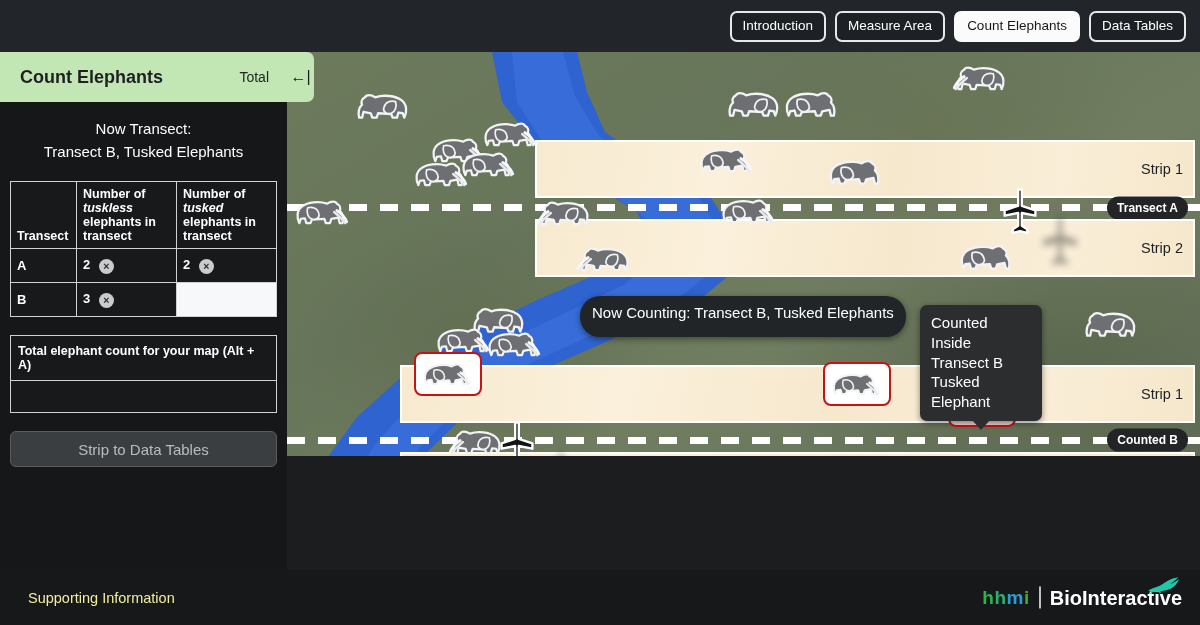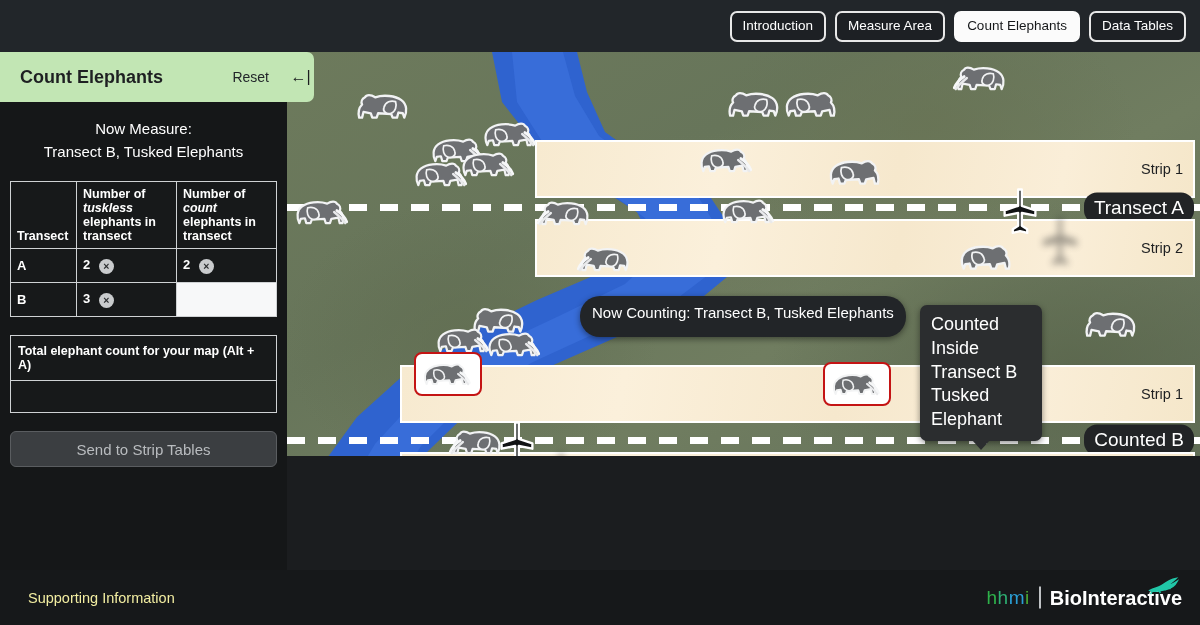--- a/index.html
+++ b/index.html
@@ -54,23 +54,23 @@
     position: absolute; right: 10px; top: 50%; transform: translateY(-50%);
     color: #1d1f21; font-size: 14.5px;
   }
   
   .transect-line {
     position: absolute; height: 7px; left: 0; width: 913px;
     background: repeating-linear-gradient(to right,
       #ffffff 0px, #ffffff 18px, rgba(255,255,255,0) 18px, rgba(255,255,255,0) 31px);
   }
   .transect-pill {
-    position: absolute; right: 6px; transform: translateY(-50%);
-    background: #222426; color: #fff; font-size: 19px;
-    padding: 4px 10px 5px; border-radius: 13px; white-space: nowrap;
+    position: absolute; right: 12px; transform: translateY(-50%);
+    background: #222426; color: #fff; font-size: 12px;
+    padding: 4px 10px 5px; border-radius: 13px; white-space: nowrap; font-weight: bold;
   }
 
   
   .ele { position: absolute; }
   .ele svg { display: block; }
   .ele.counted {
     background: #ffffff; border: 2.5px solid #c41414; border-radius: 8px;
     padding: 2px 3px;
   }
   .ele.counted.hovered { background: #f2d0d0; }
@@ -90,21 +90,21 @@
   .count-panel .cp-row { display: flex; align-items: center; gap: 9px; justify-content: center; }
   .count-panel .cp-count { font-size: 15px; }
   .cp-btn {
     background: #9aa3ae; color: #fff; border: 1px solid #b4bcc5; border-radius: 5px;
     font-size: 14.5px; padding: 4px 9px 5px; cursor: pointer;
   }
 
   
   .tooltip {
     position: absolute; background: #2b2d2f; color: #fff; border-radius: 7px;
-    padding: 8px 11px 9px; font-size: 18px; line-height: 1.32;
+    padding: 8px 11px 9px; font-size: 15px; line-height: 1.32;
     box-shadow: 0 2px 6px rgba(0,0,0,.45);
   }
   .tooltip .tip-arrow {
     position: absolute; bottom: -9px; left: 50%; margin-left: -9px;
     width: 0; height: 0; border-left: 9px solid transparent;
     border-right: 9px solid transparent; border-top: 10px solid #2b2d2f;
   }
 
   
   .sidebar {
@@ -159,21 +159,21 @@
   }
 
   
   .footer {
     position: absolute; left: 0; bottom: 0; width: 1200px; height: 55px;
     background: #16181a; display: flex; align-items: center;
   }
   .support-link { margin-left: 28px; color: #f2eda1; font-size: 14.5px; cursor: pointer; }
   .logo { position: absolute; right: 18px; top: 50%; transform: translateY(-50%);
           display: flex; align-items: center; gap: 9px; }
-  .logo-hhmi { font-size: 19px; font-weight: normal; letter-spacing: .5px; }
+  .logo-hhmi { font-size: 19px; font-weight: bold; letter-spacing: .5px; }
   .logo-div { width: 2px; height: 22px; background: #bfc2c5; }
   .logo-bio { font-size: 20px; font-weight: bold; color: #fff; position: relative; }
 </style>
 </head>
 <body>
 
 <div id="app">
 
   <div class="header">
     <div class="navtabs">
@@ -425,40 +425,40 @@
       <div>Counted</div>
       <div>Inside Transect B</div>
       <div>Tusked Elephant</div>
       <div class="tip-arrow"></div>
     </div>
   </div>
 
   <div class="sidebar">
     <div class="sb-head">
       <span class="sb-title">Count Elephants</span>
-      <span class="sb-reset">Reset</span>
+      <span class="sb-reset">Total</span>
     </div>
 
     <div class="now-counting">
-      <div class="nc-line">Now Measure:</div>
+      <div class="nc-line">Now Transect:</div>
       <div class="nc-line">Transect B, Tusked Elephants</div>
     </div>
 
     <table class="ct">
       <thead>
         <tr>
           <th class="th-transect">Transect</th>
           <th>
             <span>Number of</span><br>
             <em>tuskless</em><br>
             <span>elephants in transect</span>
           </th>
           <th>
             <span>Number of</span><br>
-            <em>count</em><br>
+            <em>tusked</em><br>
             <span>elephants in transect</span>
           </th>
         </tr>
       </thead>
       <tbody>
         <tr>
           <td>A</td>
           <td>
             <span>2</span>
             <span class="clear-x">×</span>
@@ -477,21 +477,21 @@
           <td class="empty-active"></td>
         </tr>
       </tbody>
     </table>
 
     <div class="total-box">
       <div class="total-label">Total elephant count for your map (Alt + A)</div>
       <div class="total-value"></div>
     </div>
 
-    <button class="send-btn">Send to Strip Tables</button>
+    <button class="send-btn">Strip to Data Tables</button>
   </div>
 
   <div class="collapse-btn">←|</div>
 
   <div class="footer">
     <span class="support-link">Supporting Information</span>
     <div class="logo">
       <span class="logo-hhmi">
         <span style="color:#2eb24a">h</span><span style="color:#2eaf72">h</span><span style="color:#2a9fd6">m</span><span style="color:#4aa832">i</span>
       </span>

